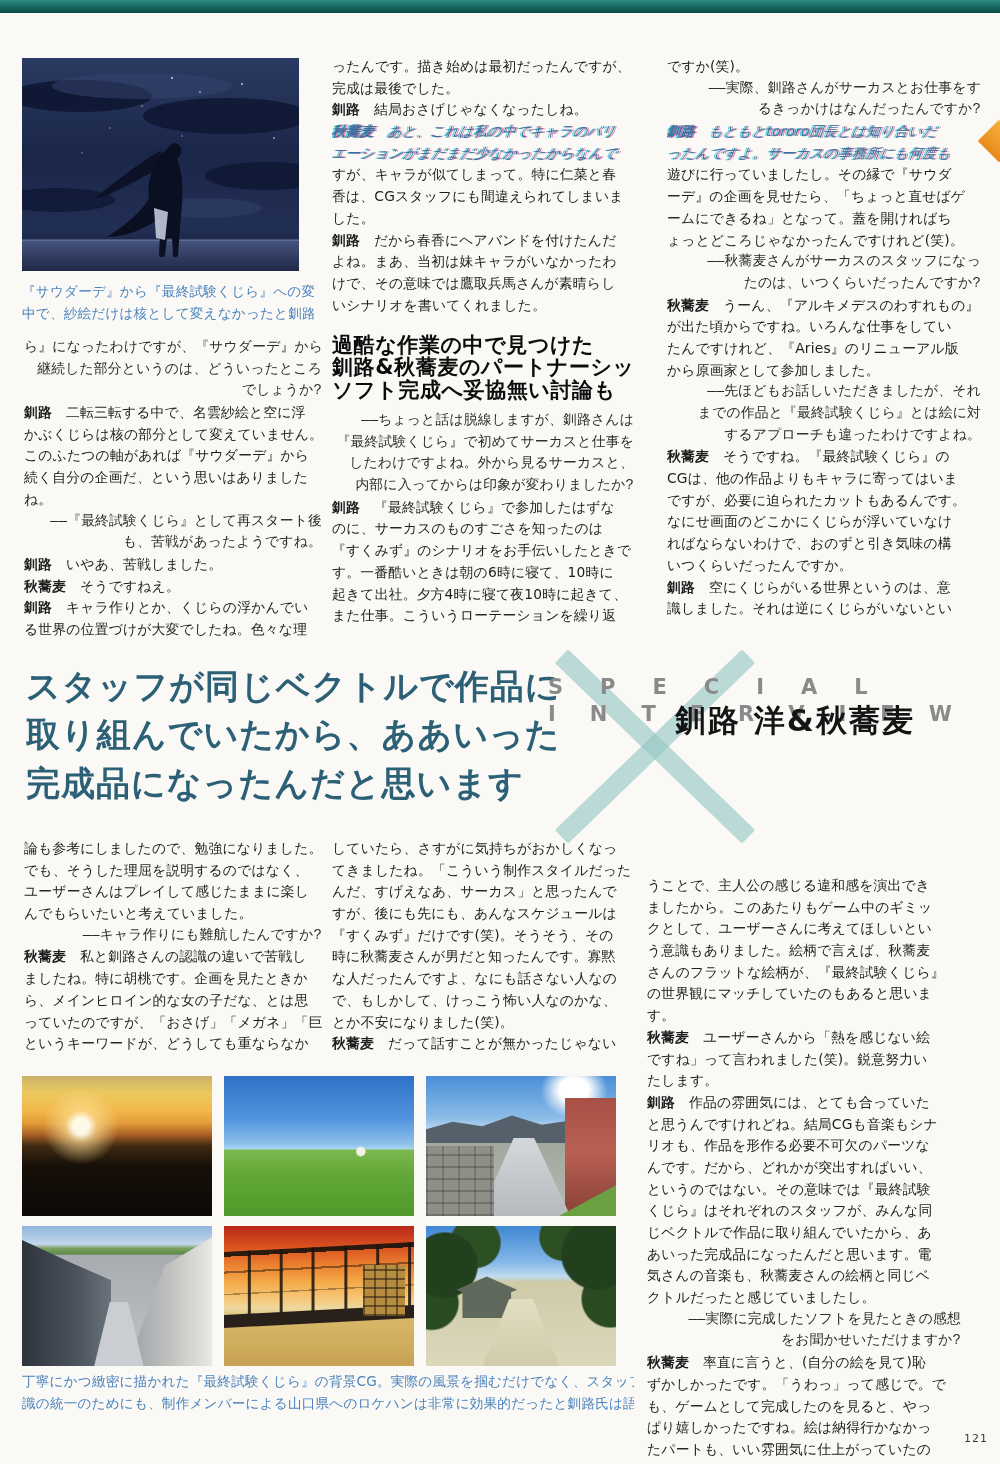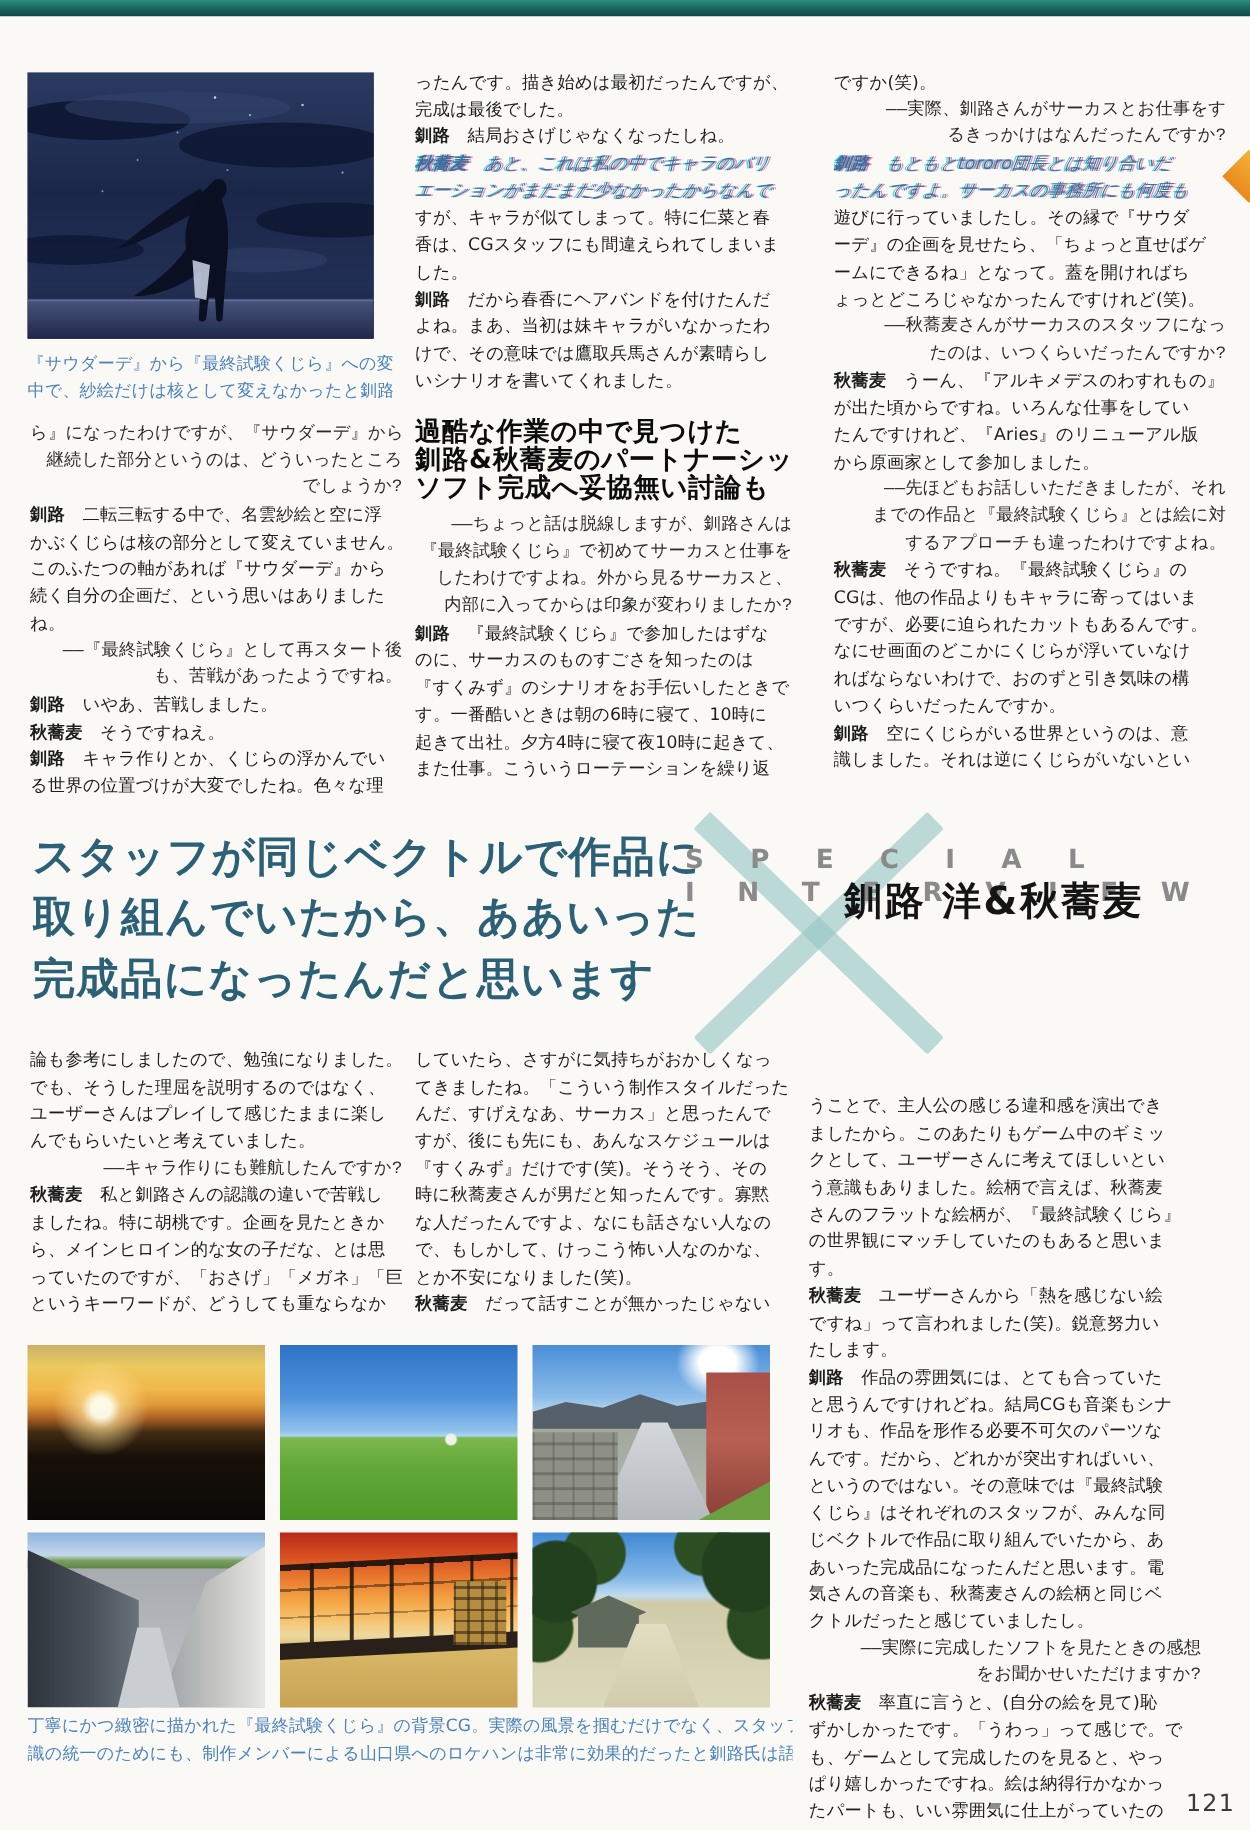--- a/index.html
+++ b/index.html
@@ -67,21 +67,21 @@
       radial-gradient(circle at 26% 12%,#2c4f24 0 13%,rgba(0,0,0,0) 14%),
       radial-gradient(circle at 90% 20%,#23401e 0 17%,rgba(0,0,0,0) 18%),
       radial-gradient(circle at 72% 8%,#2c4f24 0 12%,rgba(0,0,0,0) 13%),
       radial-gradient(circle at 97% 52%,#2a4a22 0 14%,rgba(0,0,0,0) 15%),
       radial-gradient(circle at 3% 55%,#2a4a22 0 13%,rgba(0,0,0,0) 14%),
       linear-gradient(180deg,#3f88d4 0%,#85b8e8 26%,#c0dcf0 36%,#cfcaa8 40%,#dcd8bc 100%);}
   .t6 .bld{left:16%;top:36%;width:32%;height:30%;background:#5f6a5c;
       clip-path:polygon(0 32%,50% 0,100% 32%,90% 38%,90% 100%,10% 100%,10% 38%);}
   .t6 .path{left:28%;top:52%;width:44%;height:48%;background:linear-gradient(180deg,#e2dec2,#d0cbaa);
       clip-path:polygon(36% 0,64% 0,96% 100%,4% 100%);}
-  .pagenum{position:absolute;left:928px;top:1432px;width:60px;text-align:right;font-size:19px;color:#3a3a3a;letter-spacing:1px;}
+  .pagenum{position:absolute;left:928px;top:1432px;width:60px;text-align:right;font-size:11px;color:#3a3a3a;letter-spacing:1px;}
 </style>
 </head>
 <body>
 
 <div class="page">
 
   <div class="topbar"></div>
   <div class="orange-tab"></div>
 
   <div class="photo-night">

